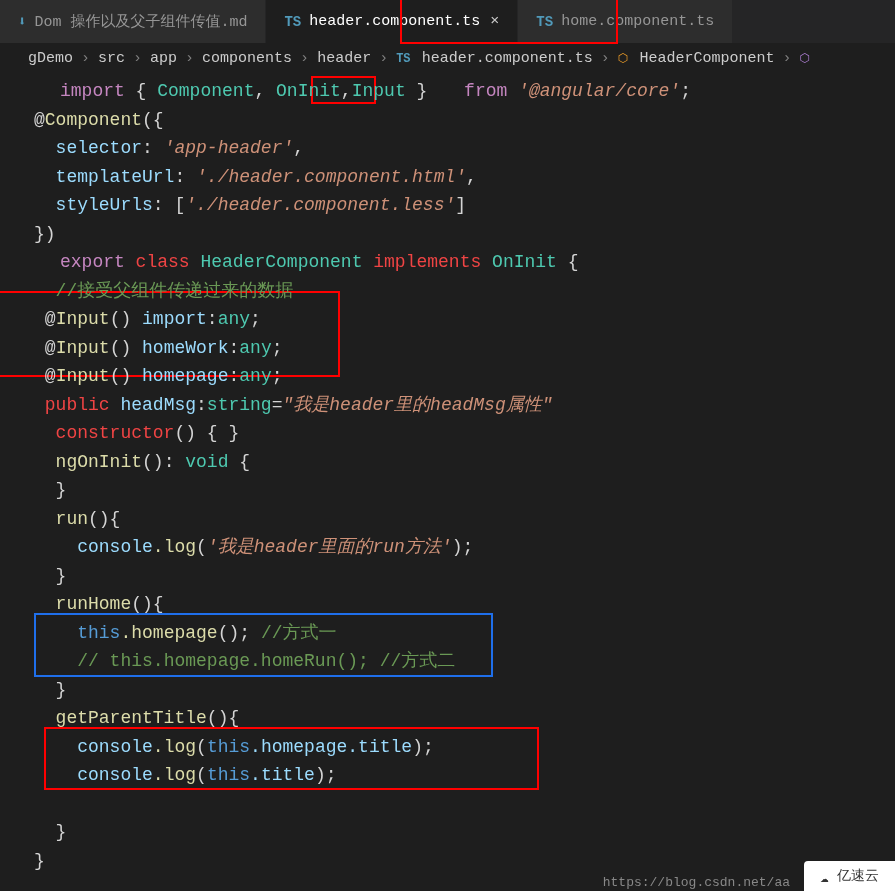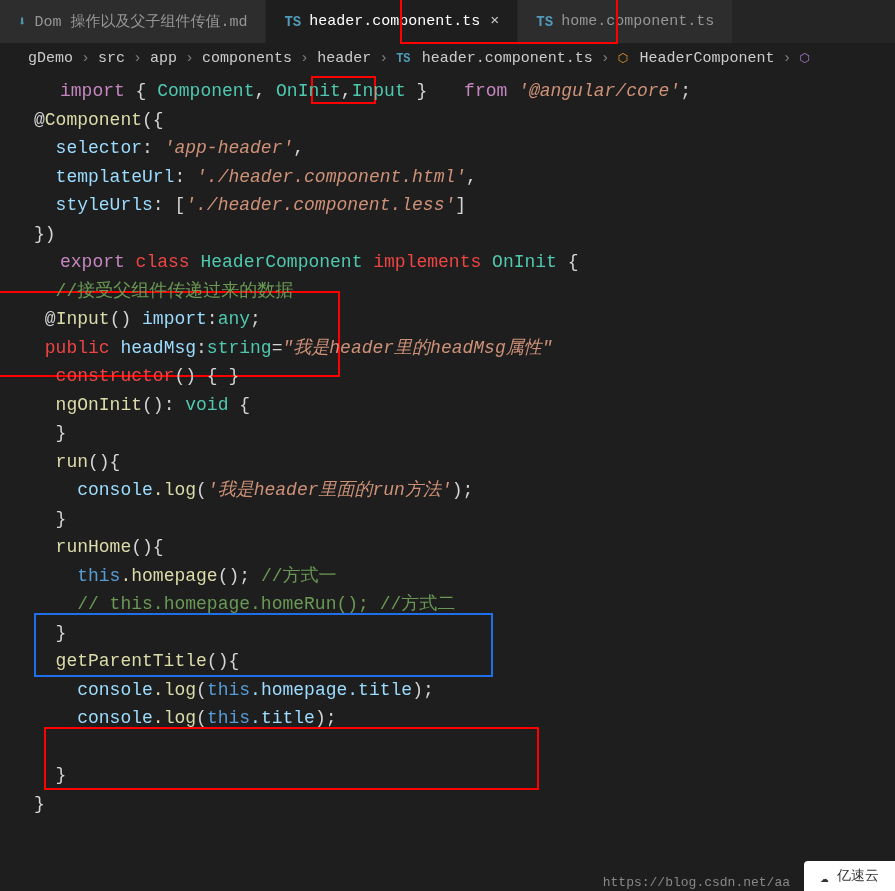--- a/index.html
+++ b/index.html
@@ -160,20 +160,22 @@
 
   <div class="line"><span class="kw">import</span><span> { </span><span class="type">Component</span><span>, </span><span class="type">OnInit</span><span>,</span><span class="type">Input</span><span> } </span><span class="kw">from</span><span class="str"> '@angular/core'</span><span>;</span></div>
   <div class="line"><span>@</span><span class="fn">Component</span><span>({</span></div>
   <div class="line"><span class="var">  selector</span><span>: </span><span class="str">'app-header'</span><span>,</span></div>
   <div class="line"><span class="var">  templateUrl</span><span>: </span><span class="str">'./header.component.html'</span><span>,</span></div>
   <div class="line"><span class="var">  styleUrls</span><span>: [</span><span class="str">'./header.component.less'</span><span>]</span></div>
   <div class="line"><span>})</span></div>
   <div class="line"><span class="kw">export</span><span class="blue"> class</span><span class="type"> HeaderComponent</span><span class="blue"> implements</span><span class="type"> OnInit</span><span> {</span></div>
   <div class="line"><span class="comment">  //接受父组件传递过来的数据</span></div>
   <div class="line"> <span>@</span><span class="fn">Input</span><span>() </span><span class="var">import</span><span>:</span><span class="type">any</span><span>;</span></div>
+  <div class="line"> <span>@</span><span class="fn">Input</span><span>() </span><span class="var">homeWork</span><span>:</span><span class="type">any</span><span>;</span></div>
+  <div class="line"> <span>@</span><span class="fn">Input</span><span>() </span><span class="var">homepage</span><span>:</span><span class="type">any</span><span>;</span></div>
   <div class="line"> <span class="blue">public</span><span class="var"> headMsg</span><span>:</span><span class="type">string</span><span>=</span><span class="str">"我是header里的headMsg属性"</span></div>
   <div class="line"><span class="blue">  constructor</span><span>() { }</span></div>
   <div class="line"><span class="fn">  ngOnInit</span><span>(): </span><span class="type">void</span><span> {</span></div>
   <div class="line"><span>  }</span></div>
   <div class="line"><span class="fn">  run</span><span>(){</span></div>
   <div class="line">    <span class="var">console</span><span class="fn">.log</span><span>(</span><span class="str">'我是header里面的run方法'</span><span>);</span></div>
   <div class="line"><span>  }</span></div>
   <div class="line"><span class="fn">  runHome</span><span>(){</span></div>
   <div class="line">    <span class="this">this</span><span class="fn">.homepage</span><span>(); </span><span class="comment">//方式一</span></div>
   <div class="line">    <span class="comment">// this.homepage.homeRun(); //方式二</span></div>

